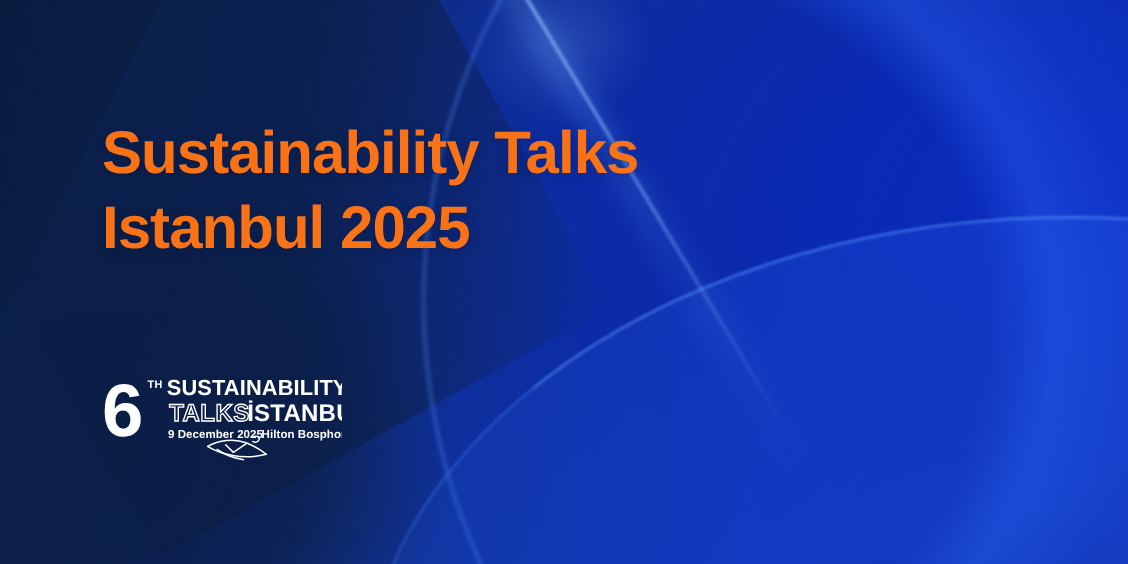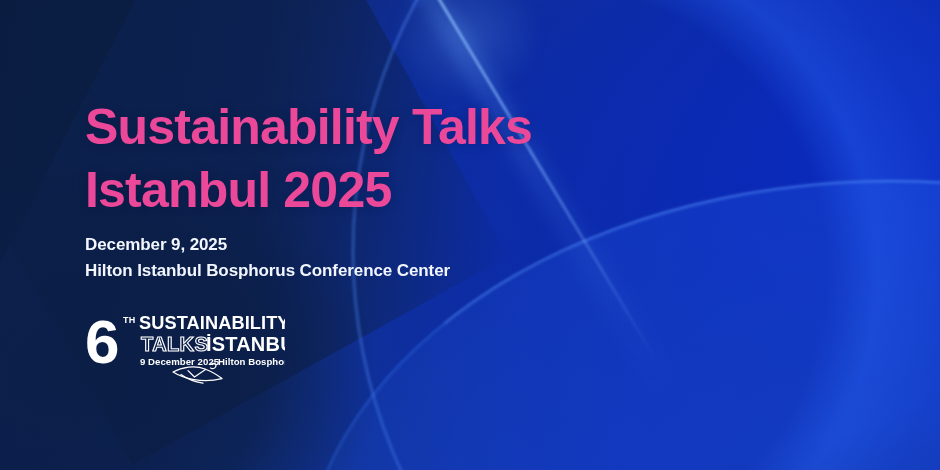--- a/index.html
+++ b/index.html
@@ -196,21 +196,21 @@
     top: 0;
     height: 100%;
     width: 700px;
   }
 
   .title {
     position: absolute;
     top: 96px;
     left: 0;
     margin: 0;
-    color: #ec4899;
+    color: #f97316;
     font-size: 50px;
     line-height: 63px;
     font-weight: bold;
     letter-spacing: -0.8px;
     white-space: pre-line;
     text-shadow: 0 1px 10px rgba(5,18,60,0.28);
   }
 
   .subtitle {
     position: absolute;
@@ -252,24 +252,20 @@
   <div class="streak-wide"></div>
   <div class="streak"></div>
   <div class="streak-top"></div>
   <div class="vignette"></div>
 
   <div class="content">
 
     <h1 class="title">Sustainability Talks
 Istanbul 2025</h1>
 
-    <div class="subtitle">
-      <div>December 9, 2025</div>
-      <div>Hilton Istanbul Bosphorus Conference Center</div>
-    </div>
 
     <div class="logo">
       <svg width="200" height="82" viewBox="0 0 200 82">
         <defs>
           <style>
             .num  { font-family:"Liberation Sans", sans-serif; font-weight:bold; fill:#ffffff; }
             .w    { font-family:"Liberation Sans", sans-serif; font-weight:bold; fill:#ffffff; }
             .hollow { font-family:"Liberation Sans", sans-serif; font-weight:bold;
                       fill:none; stroke:#ffffff; stroke-width:1.1; }
             .tiny { font-family:"Liberation Sans", sans-serif; font-weight:bold; fill:#ffffff; }

